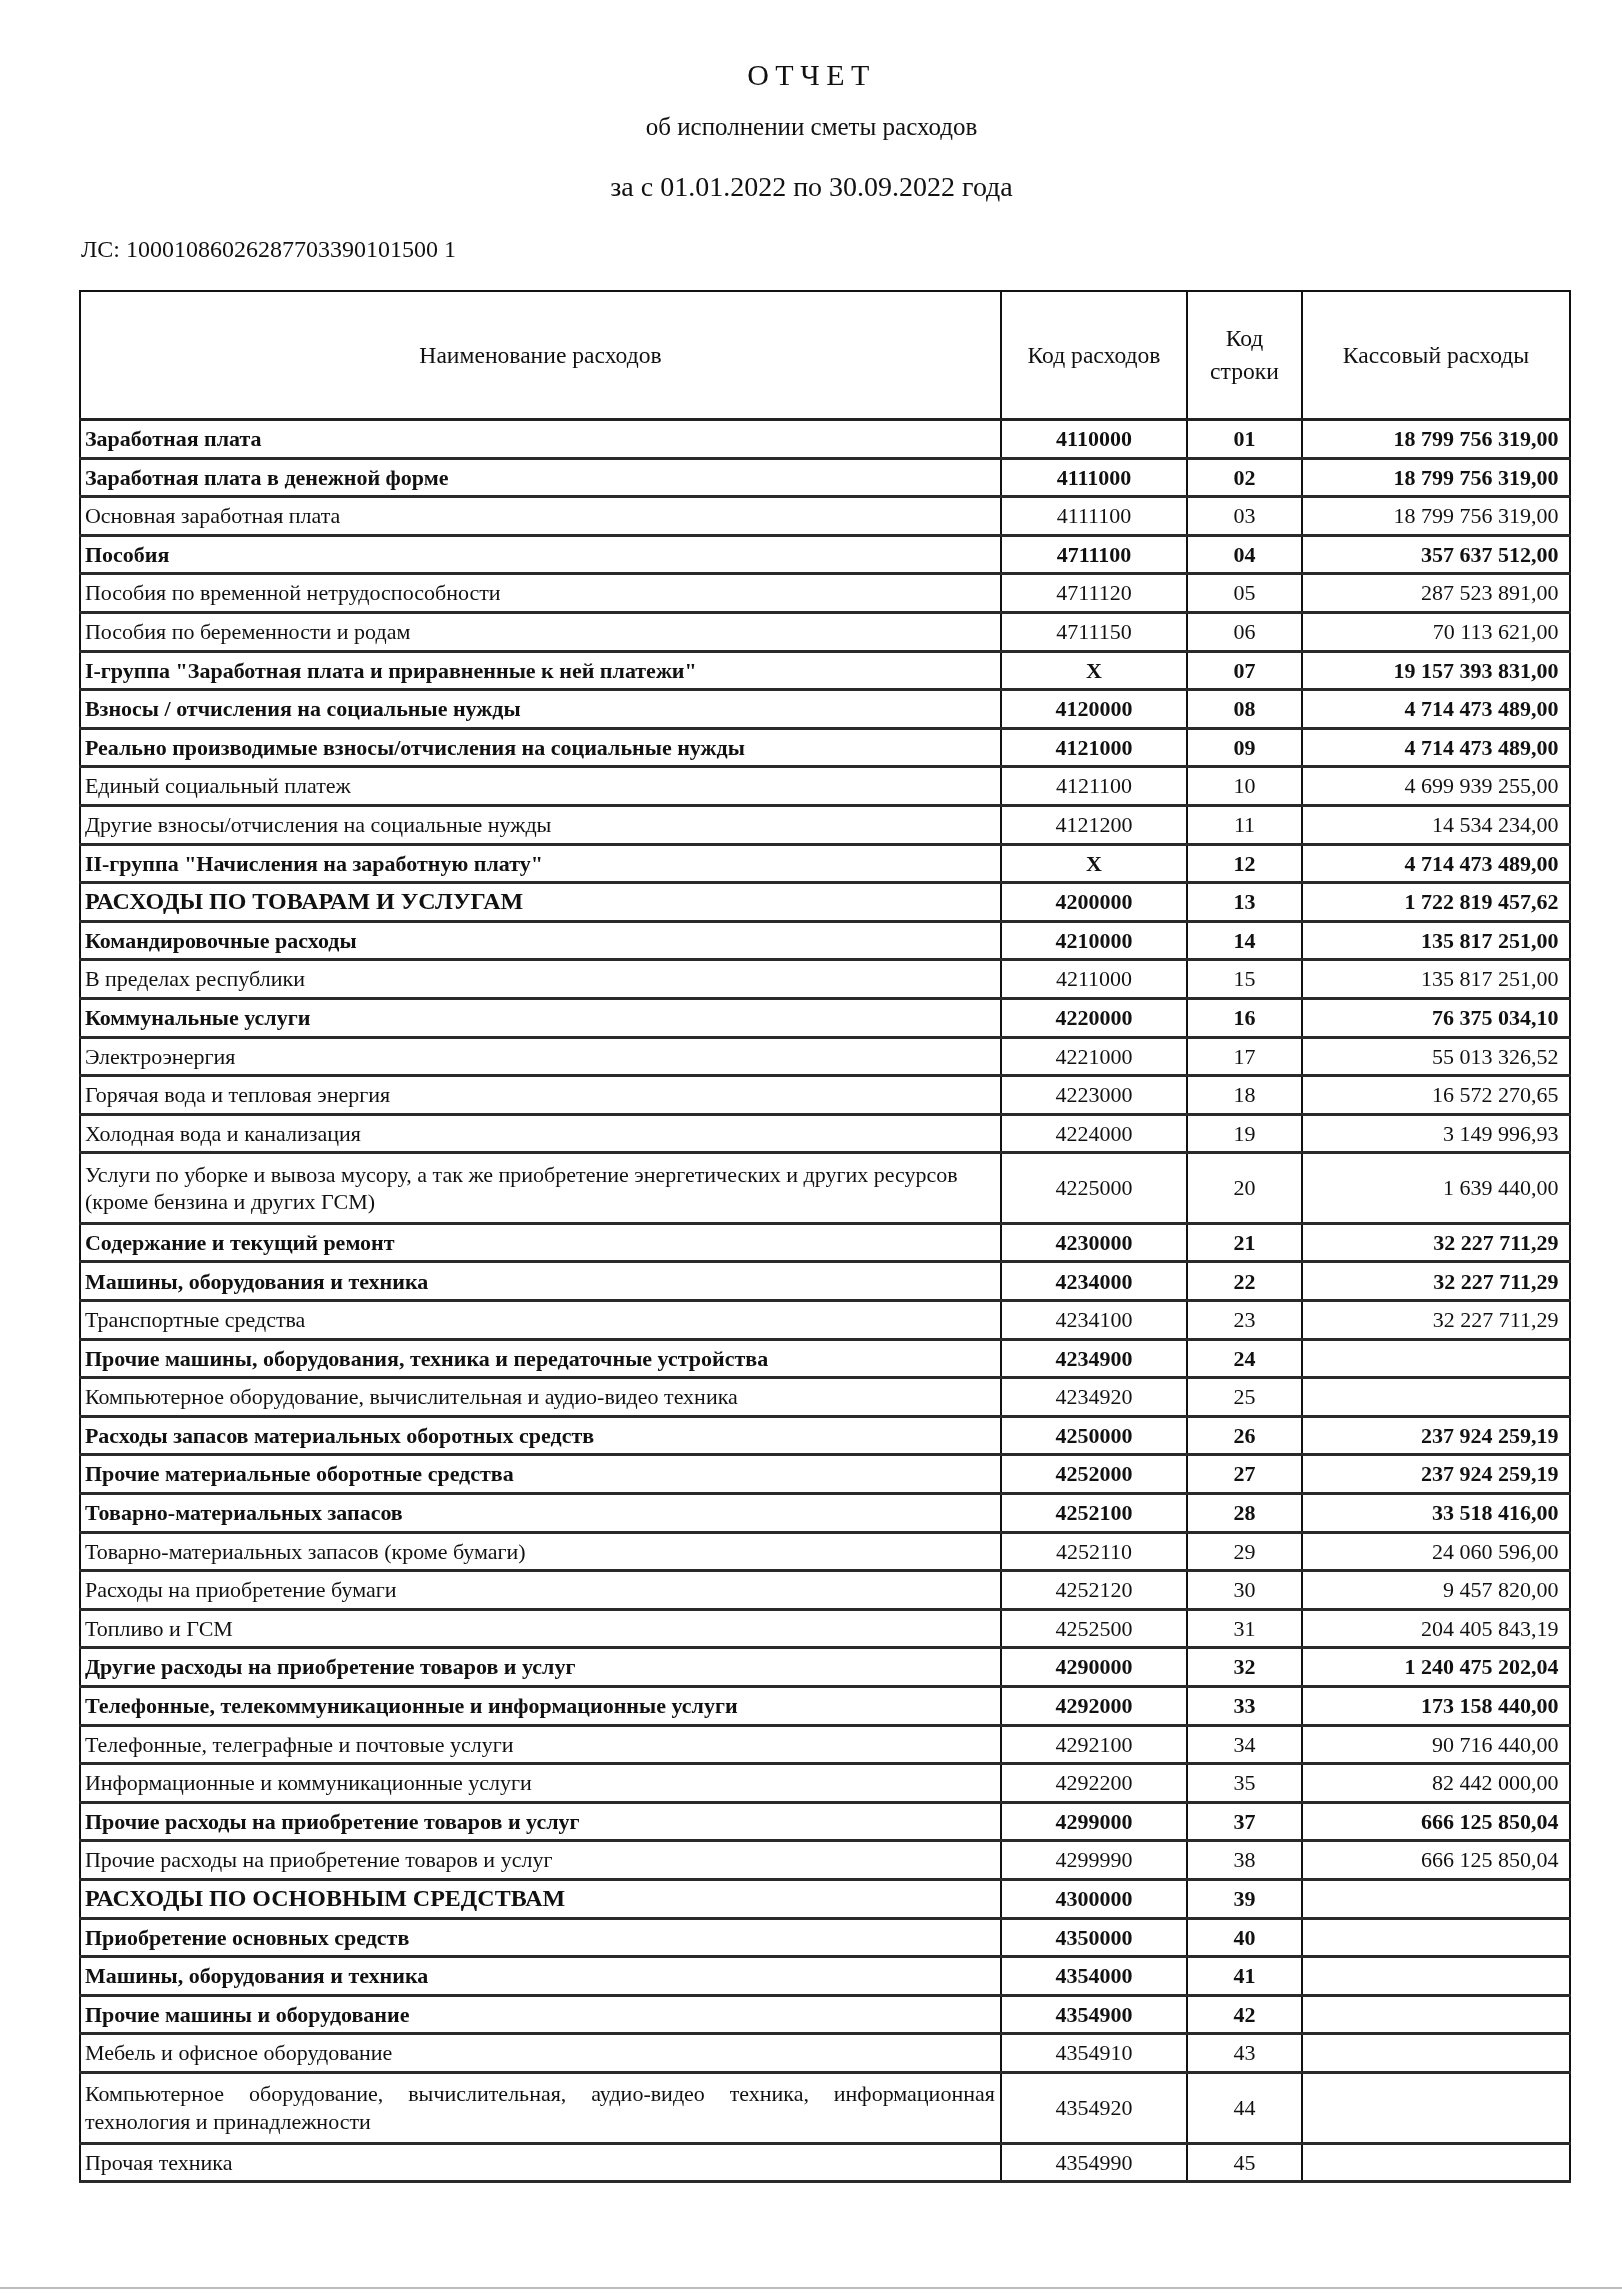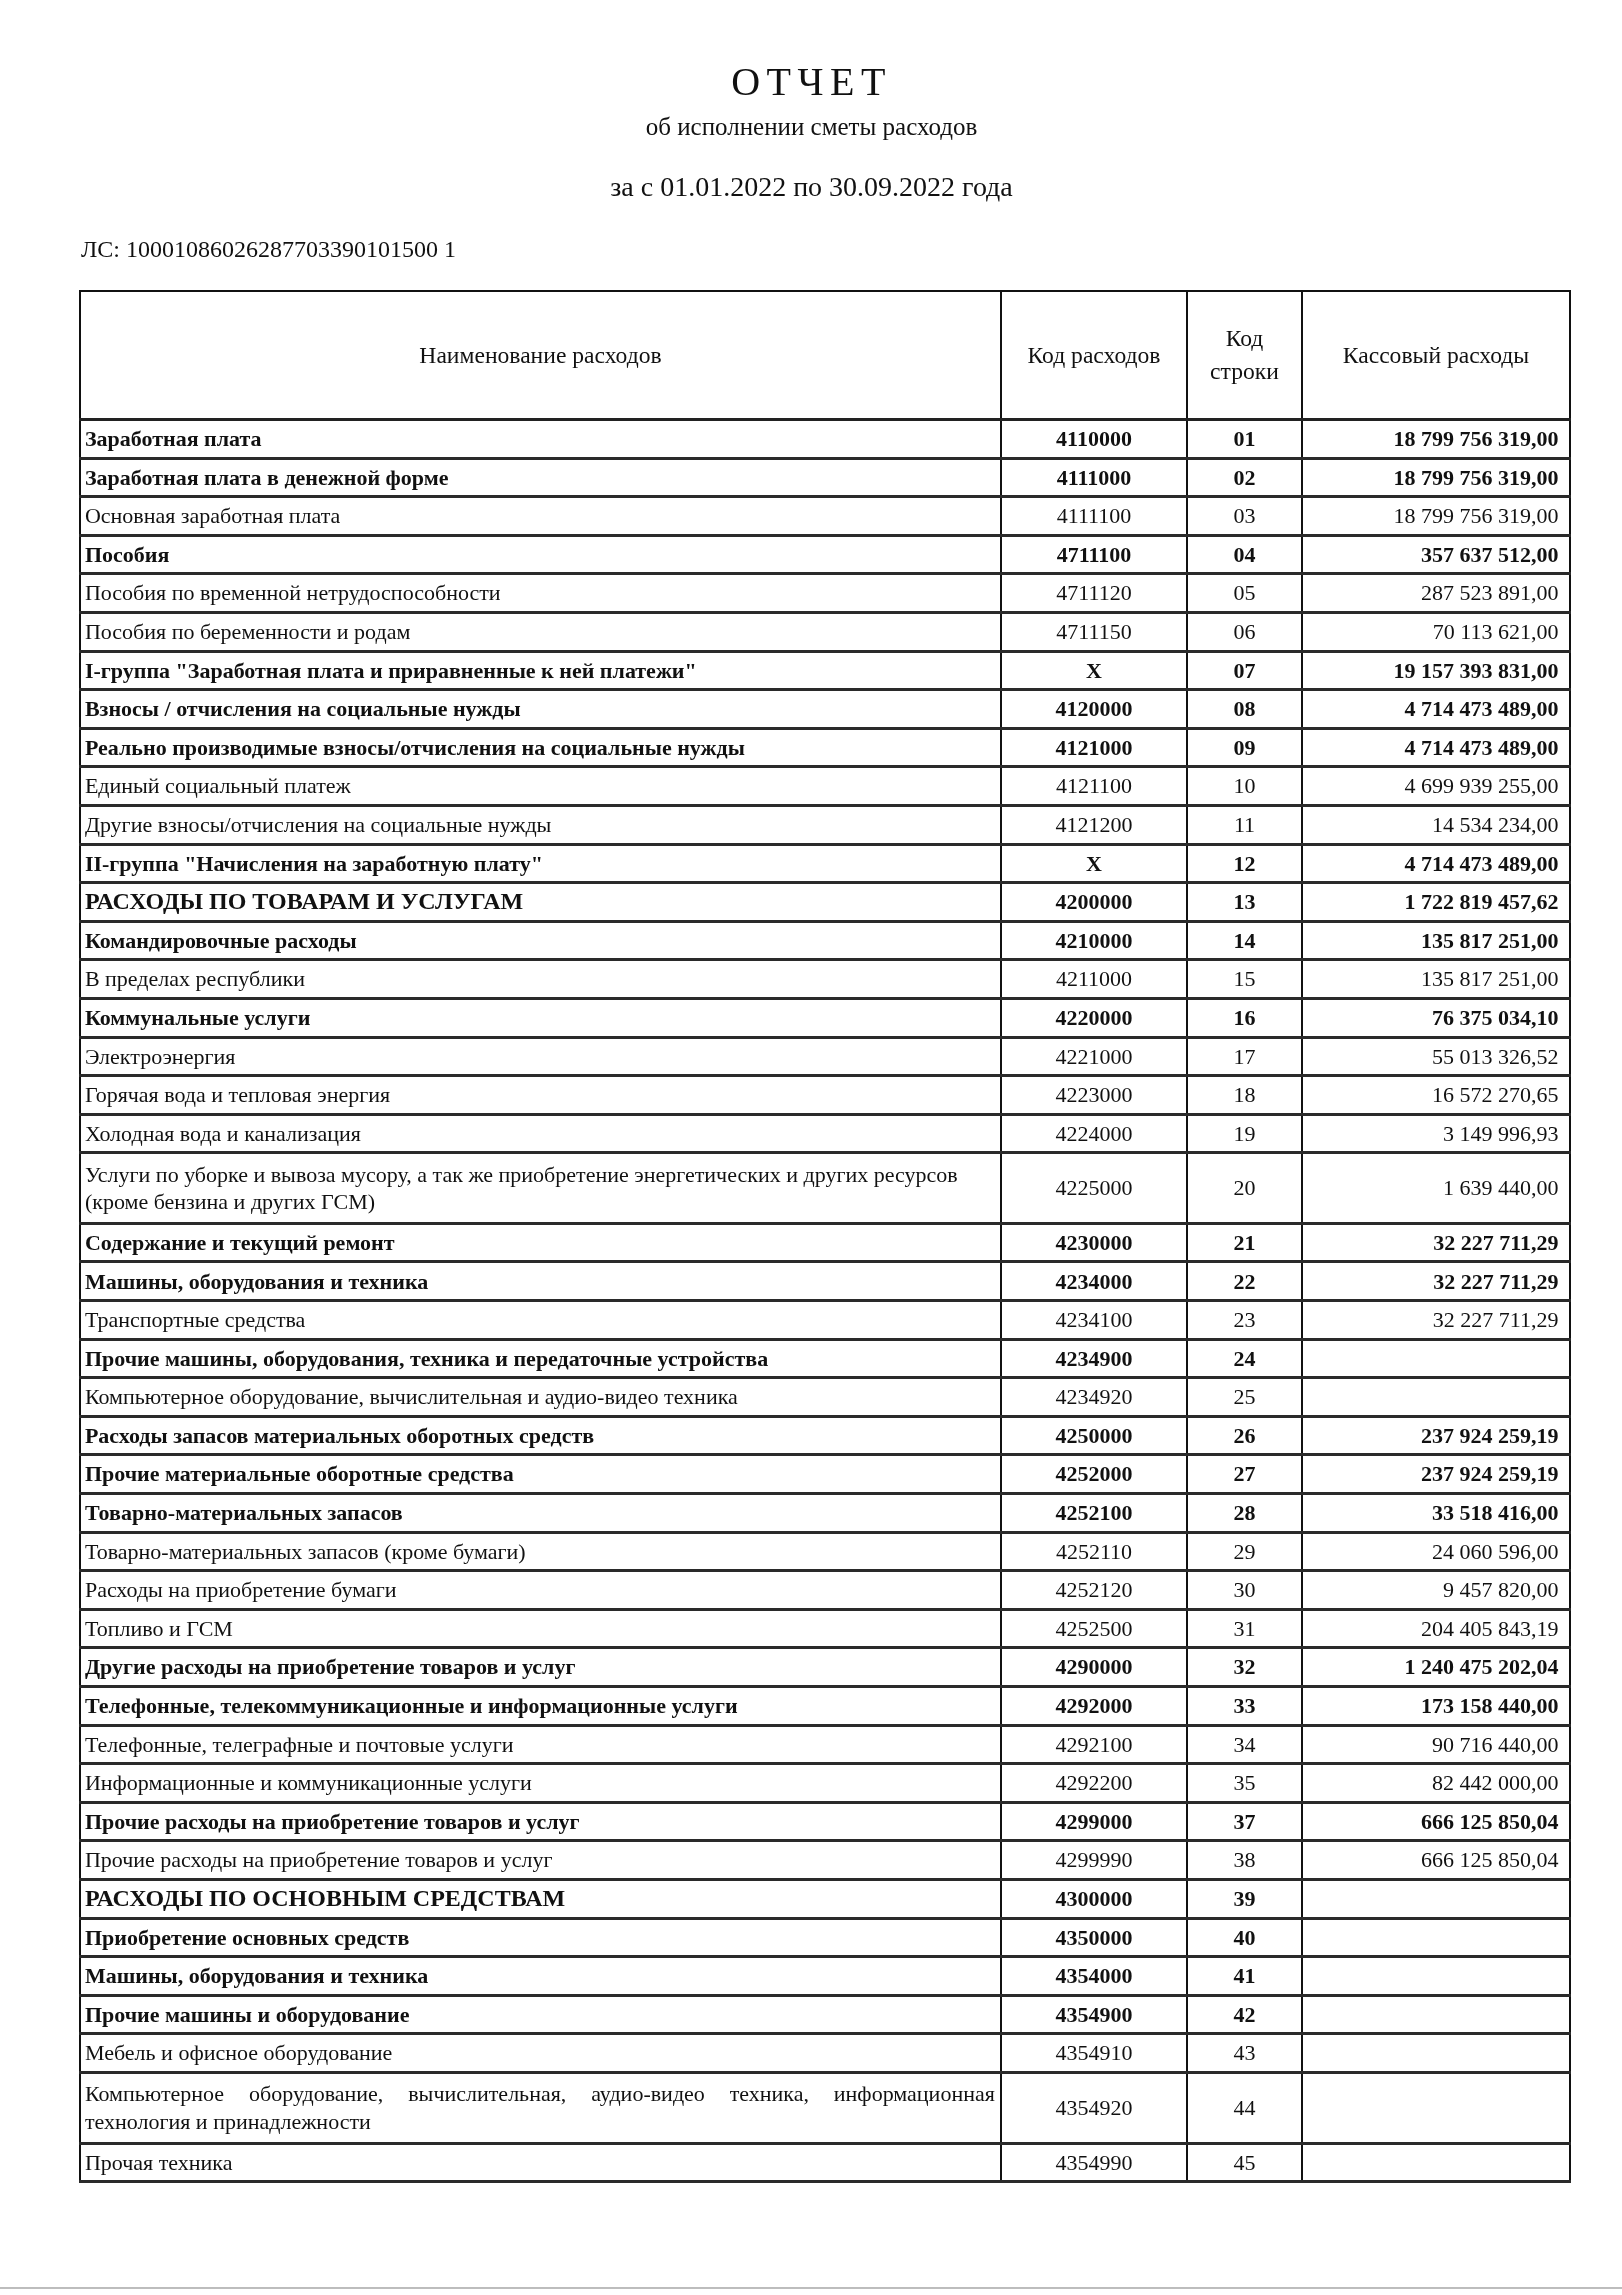--- a/index.html
+++ b/index.html
@@ -1,21 +1,21 @@
 <!DOCTYPE html>
 <html style="font-size:10.5px"><head>
 <meta charset="utf-8">
 <style>
   html, body { margin: 0; padding: 0; background: #ffffff; }
   body {
     width: 1623px; height: 2295px; position: relative; overflow: hidden;
     font-family: "Liberation Serif", "DejaVu Serif", serif; color: #111;
   }
   .title { position: absolute; left: 0; width: 1623px; text-align: center; }
-  .t1 { top: 58px; font-size: 40px; letter-spacing: 6.5px; }
+  .t1 { top: 58px; font-size: 30px; letter-spacing: 6.5px; }
   .t2 { top: 113px; font-size: 25px; }
   .t3 { top: 171px; font-size: 28px; }
   .ls { position: absolute; left: 81px; top: 236px; font-size: 24px; }
 
   table.rep {
     position: absolute; left: 79px; top: 290px; width: 1489px;
     border-collapse: collapse; table-layout: fixed;
     border: 2.6px solid #111;
   }
   table.rep col.c1 { width: 921px; }

